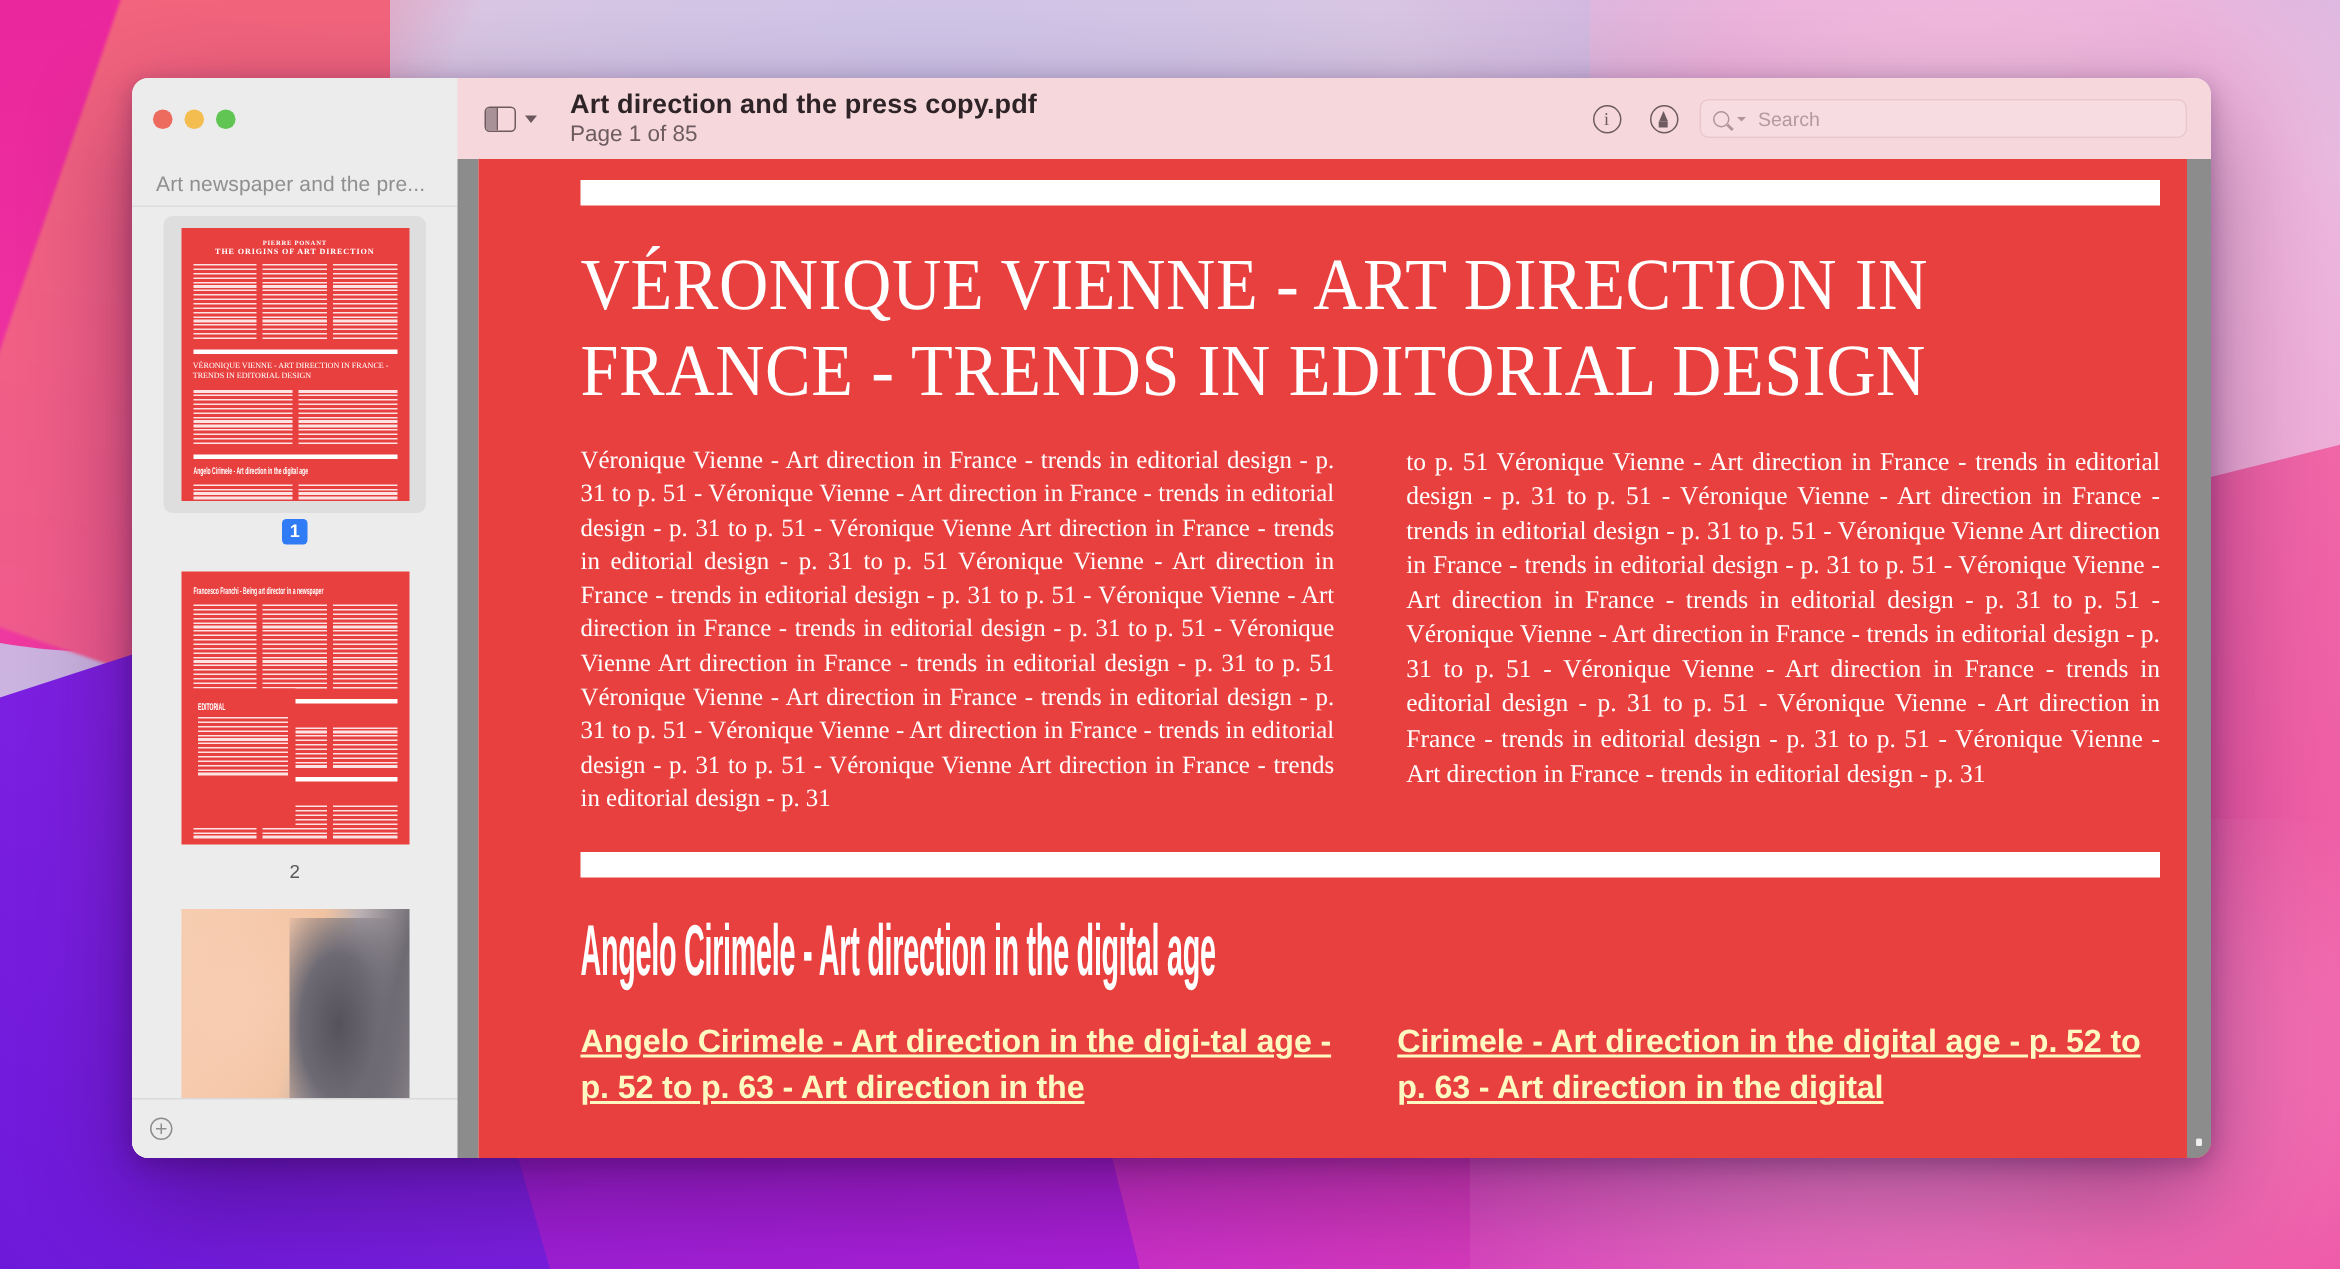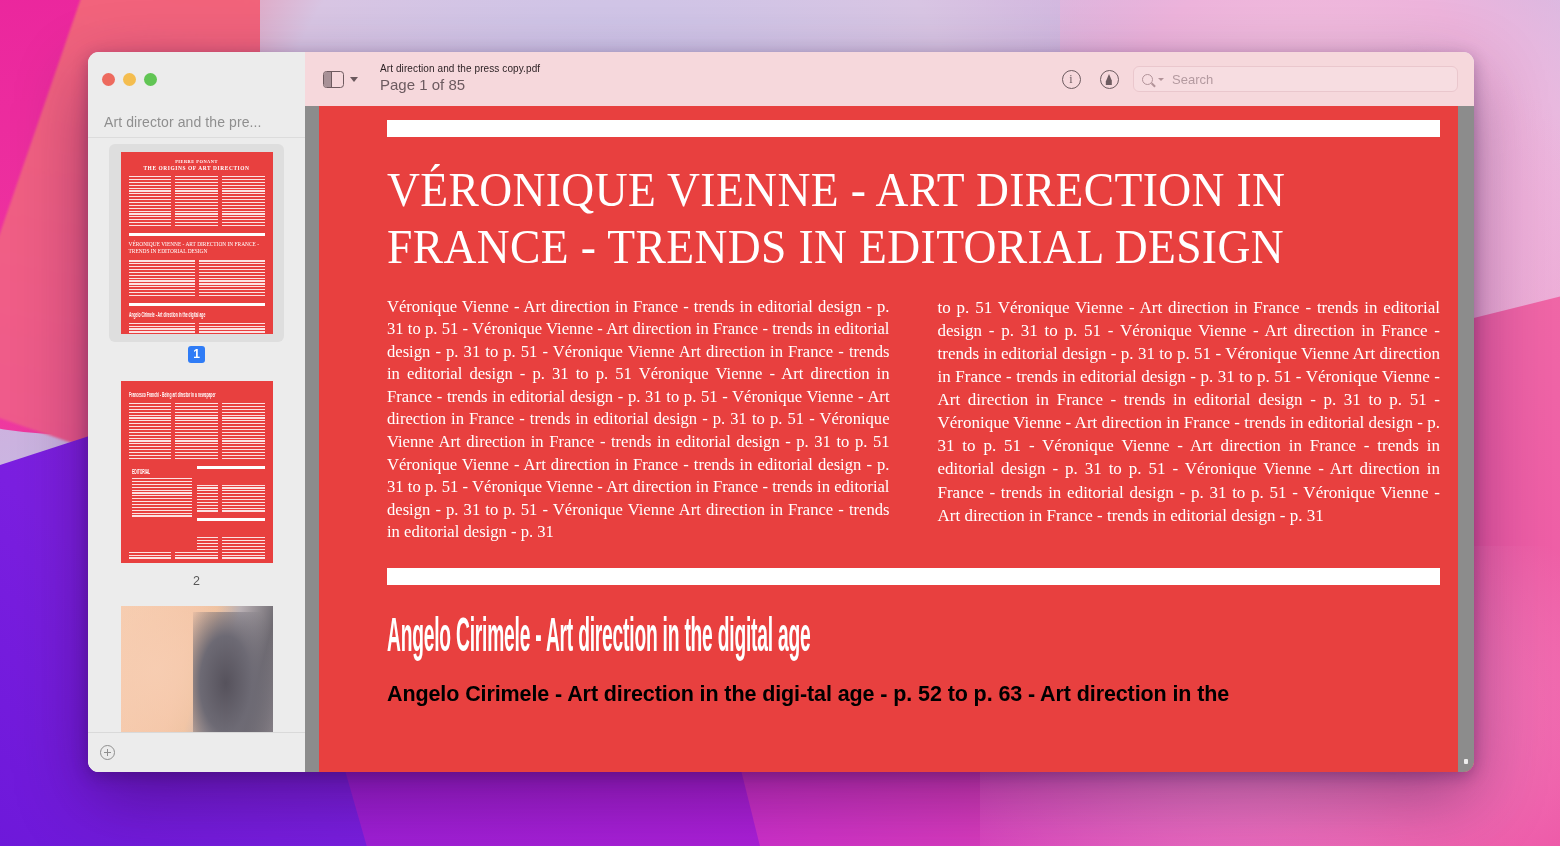--- a/index.html
+++ b/index.html
@@ -91,21 +91,21 @@
   .sb-toggle { display:flex; align-items:center; gap:6px; cursor:default; }
   .sb-icon { width:21px; height:17px; border:1.6px solid #6e5a5f; border-radius:3.5px; position:relative; }
   .sb-icon::after {
     content:""; position:absolute; left:0; top:0; bottom:0; width:7px;
     background:#a89197; border-right:1.6px solid #6e5a5f;
     border-radius:2px 0 0 2px;
   }
   .chev { width:0;height:0; border-left:4.5px solid transparent; border-right:4.5px solid transparent; border-top:5px solid #6b585d; }
 
   .doc-title-wrap { margin-left:12px; line-height:1.25; }
-  .doc-title { font-size:10px; font-weight:normal; color:#2e2326; letter-spacing:.1px; }
+  .doc-title { font-size:18px; font-weight:bold; color:#2e2326; letter-spacing:.1px; }
   .doc-sub { font-size:15px; color:#6d5b60; margin-top:1px; }
 
   .tb-spacer { flex:1; }
 
   .tb-icon-btn { width:28px; height:28px; display:flex; align-items:center; justify-content:center; }
   .circ { width:19px;height:19px;border:1.5px solid #6d5b60;border-radius:50%; display:flex;align-items:center;justify-content:center; font-size:12px; color:#6d5b60; font-family:"Liberation Serif",serif; }
   .markup-glyph { width:19px;height:19px;border:1.5px solid #6d5b60;border-radius:50%; position:relative; }
   .markup-glyph::before {
     content:""; position:absolute; left:50%; top:3px; transform:translateX(-50%);
     width:0;height:0; border-left:3.2px solid transparent; border-right:3.2px solid transparent;
@@ -225,22 +225,22 @@
 
   .subhead {
     color:#fff; font-weight:bold; font-size:48px; line-height:1;
     transform: scaleX(.40); transform-origin:left center;
     white-space:nowrap; margin: 26px 0 20px 0;
     letter-spacing:-.5px;
   }
 
   .cols-bold { display:flex; gap:36px; margin-top:2px; }
   .col-bold {
-    flex:1; color:#000000; font-weight:bold; font-size:21.5px;
-    line-height:1.45; letter-spacing:-.1px;
+    flex:1; color:#fef9c3; font-weight:bold; font-size:21.5px;
+    line-height:1.45; letter-spacing:-.1px;text-decoration:underline;
   }
 
   
   .right-edge {
     position:absolute; right:0; top:0; bottom:0; width:16px;
     background:#8c8c8c;
   }
   .scroll-nub {
     position:absolute; right:6px; bottom:8px; width:4px; height:5px;
     background:#fff; border-radius:1px; opacity:.85;
@@ -288,21 +288,21 @@
           <div class="mag"></div>
           <div class="mag-chev"></div>
           <div class="search-ph">Search</div>
         </div>
       </div>
     </div>
 
     <div class="wbody">
 
       <div class="sidebar">
-        <div class="sb-header">Art director and the pre...</div>
+        <div class="sb-header">Art newspaper and the pre...</div>
 
         <div class="thumbs">
 
           <div class="thumb-row">
             <div class="thumb-frame sel">
               <div class="mini">
                 <div class="mini-h1">PIERRE PONANT</div>
                 <div class="mini-h2">THE ORIGINS OF ART DIRECTION</div>
                 <div class="mini-cols">
                   <div class="mini-col">
@@ -615,20 +615,21 @@
           <div class="col">Véronique Vienne - Art direction in France - trends in editorial design - p. 31 to p. 51 - Véronique Vienne - Art direction in France - trends in editorial design - p. 31 to p. 51 - Véronique Vienne Art direction in France - trends in editorial design - p. 31 to p. 51 Véronique Vienne - Art direction in France - trends in editorial design - p. 31 to p. 51 - Véronique Vienne - Art direction in France - trends in editorial design - p. 31 to p. 51 - Véronique Vienne Art direction in France - trends in editorial design - p. 31 to p. 51 Véronique Vienne - Art direction in France - trends in editorial design - p. 31 to p. 51 - Véronique Vienne - Art direction in France - trends in editorial design - p. 31 to p. 51 - Véronique Vienne Art direction in France - trends in editorial design - p. 31</div>
           <div class="col tight">to p. 51 Véronique Vienne - Art direction in France - trends in editorial design - p. 31 to p. 51 - Véronique Vienne - Art direction in France - trends in editorial design - p. 31 to p. 51 - Véronique Vienne Art direction in France - trends in editorial design - p. 31 to p. 51 - Véronique Vienne - Art direction in France - trends in editorial design - p. 31 to p. 51 - Véronique Vienne - Art direction in France - trends in editorial design - p. 31 to p. 51 - Véronique Vienne - Art direction in France - trends in editorial design - p. 31 to p. 51 - Véronique Vienne - Art direction in France - trends in editorial design - p. 31 to p. 51 - Véronique Vienne - Art direction in France - trends in editorial design - p. 31</div>
         </div>
 
         <div class="page-rule second"></div>
 
         <div class="subhead">Angelo Cirimele - Art direction in the digital age</div>
 
         <div class="cols-bold">
           <div class="col-bold">Angelo Cirimele - Art direction in the digi-tal age - p. 52 to p. 63 - Art direction in the</div>
+          <div class="col-bold">Cirimele - Art direction in the digital age - p. 52 to p. 63 - Art direction in the digital</div>
         </div>
 
         <div class="right-edge">
           <div class="scroll-nub"></div>
         </div>
       </div>
 
     </div>
   </div>
 </div>

